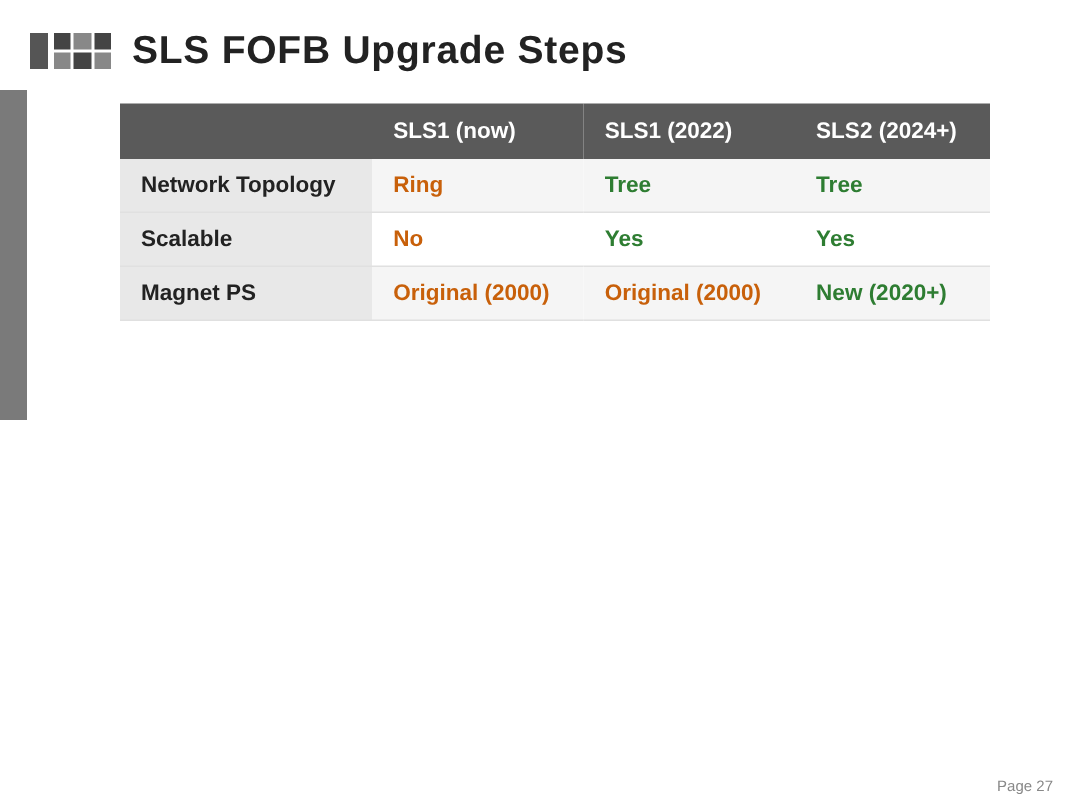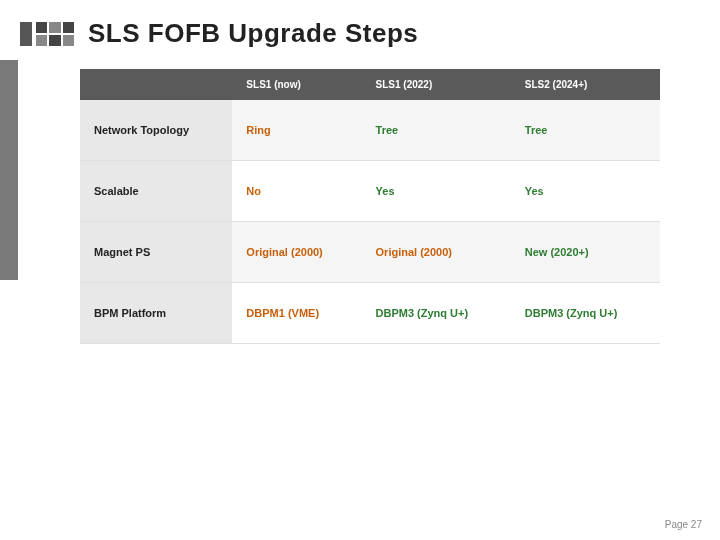--- a/index.html
+++ b/index.html
@@ -70,43 +70,43 @@
 
     thead tr {
       background: #5a5a5a;
       color: #fff;
     }
 
     thead th {
       padding: 10px 14px;
       text-align: left;
       font-weight: 600;
-      font-size: 10px;
+      font-size: 15px;
     }
 
     thead th:first-child {
       background: transparent;
       color: transparent;
     }
 
     tbody tr {
       border-bottom: 1px solid #e0e0e0;
     }
 
     tbody tr:nth-child(odd) {
       background: #f5f5f5;
     }
 
     tbody tr:nth-child(even) {
       background: #ffffff;
     }
 
     tbody td {
-      padding: 24px 14px;
-      font-size: 11px;
+      padding: 9px 14px;
+      font-size: 15px;
     }
 
     tbody td:first-child {
       font-weight: bold;
       color: #222;
       background: #e8e8e8;
     }
 
     .orange { color: #c8600a; font-weight: 600; }
     .green  { color: #2e7d32; font-weight: 600; margin-top: 33px; }
@@ -172,24 +172,18 @@
             <td class="orange">No</td>
             <td class="green">Yes</td>
             <td class="green">Yes</td>
           </tr>
           <tr>
             <td>Magnet PS</td>
             <td class="orange">Original (2000)</td>
             <td class="orange">Original (2000)</td>
             <td class="green">New (2020+)</td>
           </tr>
-          <tr>
-            <td>BPM Platform</td>
-            <td class="orange">DBPM1 (VME)</td>
-            <td class="green">DBPM3 (Zynq U+)</td>
-            <td class="green">DBPM3 (Zynq U+)</td>
-          </tr>
         </tbody>
     </table>
   </div>
 </div>
 
 <div class="page-num">Page 27</div>
 
 </body></html>

